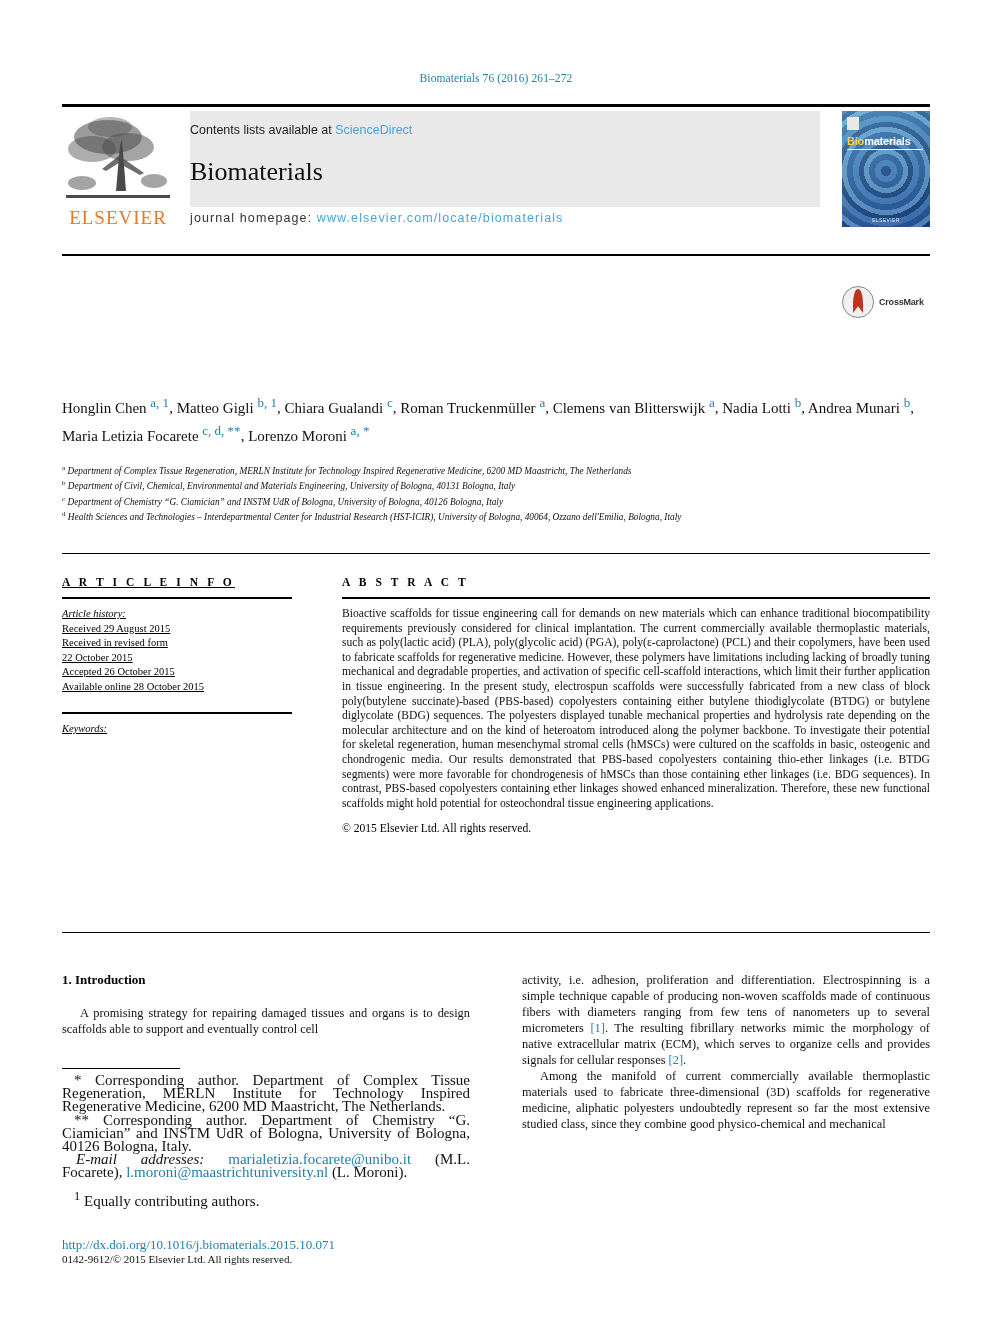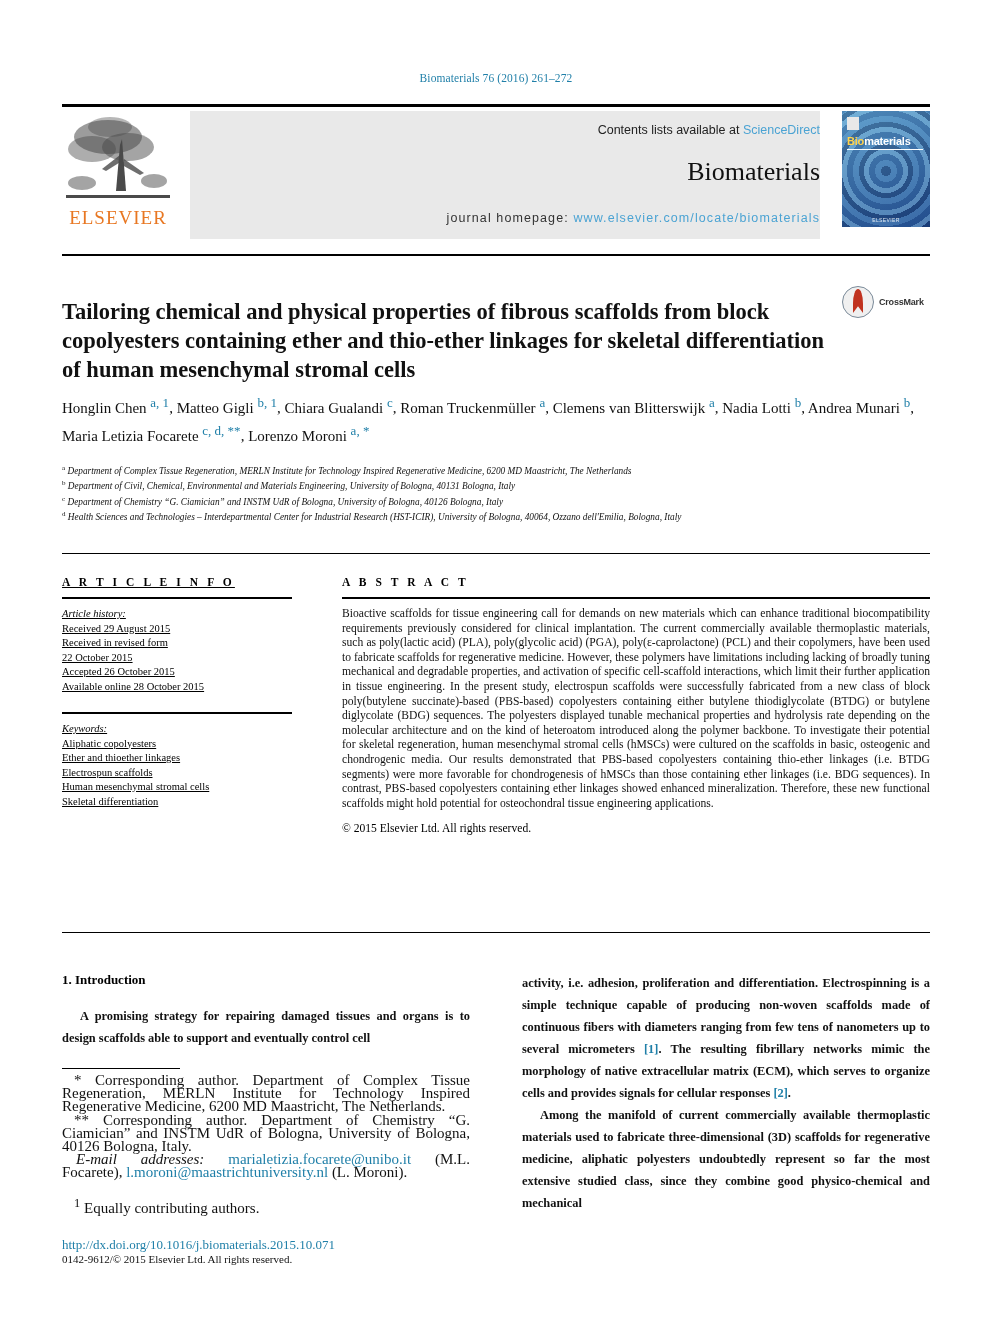--- a/index.html
+++ b/index.html
@@ -58,23 +58,23 @@
     font-family: "Liberation Serif", serif;
     font-size: 19px;
     letter-spacing: 1px;
     color: #E87722;
   }
   .banner {
     position: absolute;
     left: 128px;
     top: 4px;
     width: 630px;
-    height: 128px;
+    height: 96px;
     background: #e9e9e9;
-    text-align: right;
+    text-align: left;
   }
   .banner .contents {
     margin-top: 12px;
     font-family: "Liberation Sans", sans-serif;
     font-size: 12.5px;
     color: #222;
   }
   .banner .contents .sd {
     color: #4ba3d3;
   }
@@ -313,25 +313,24 @@
     top: 972px;
     width: 408px;
   }
   .h2 {
     font-size: 13px;
     font-weight: bold;
     margin-bottom: 17px;
   }
   .para {
     font-size: 12.4px;
-    line-height: 22px;
+    line-height: 16px;
     text-align: justify;
     text-indent: 18px;
     color: #111;
-    font-weight: bold;
   }
   .para.noind { text-indent: 0; }
   .ref { color: #1f7fa8; }
 
   
   .footnotes {
     position: absolute;
     left: 62px;
     top: 1068px;
     width: 408px;
@@ -410,21 +409,20 @@
       <div class="wash"></div>
       <div class="cmark"></div>
       <div class="ctitle"><span class="bio">Bio</span><span>materials</span></div>
       <div class="crule"></div>
       <div class="cfoot">ELSEVIER</div>
     </div>
   </div>
 
   <div class="rule-thick" style="top:254px;"></div>
 
-  <h1 class="title">Tailoring chemical and physical properties of fibrous scaffolds from block copolyesters containing ether and thio-ether linkages for skeletal differentiation of human mesenchymal stromal cells</h1>
 
   <div class="crossmark">
     <div class="cm-circle"></div>
     <div class="cm-shape"></div>
     <div class="cm-text">CrossMark</div>
   </div>
 
   <div class="authors">Honglin Chen <sup>a, 1</sup>, Matteo Gigli <sup>b, 1</sup>, Chiara Gualandi <sup>c</sup>, Roman Truckenmüller <sup>a</sup>, Clemens van Blitterswijk <sup>a</sup>, Nadia Lotti <sup>b</sup>, Andrea Munari <sup>b</sup>, Maria Letizia Focarete <sup>c, d, **</sup>, Lorenzo Moroni <sup>a, *</sup></div>
 
   <div class="affils">
@@ -443,27 +441,20 @@
     <div>
       <div class="info-line">Received 29 August 2015</div>
       <div class="info-line">Received in revised form</div>
       <div class="info-line">22 October 2015</div>
       <div class="info-line">Accepted 26 October 2015</div>
       <div class="info-line">Available online 28 October 2015</div>
     </div>
     <div class="info-gap"></div>
     <div class="hr-black"></div>
     <div class="info-label">Keywords:</div>
-    <div>
-      <div class="info-line">Aliphatic copolyesters</div>
-      <div class="info-line">Ether and thioether linkages</div>
-      <div class="info-line">Electrospun scaffolds</div>
-      <div class="info-line">Human mesenchymal stromal cells</div>
-      <div class="info-line">Skeletal differentiation</div>
-    </div>
   </div>
 
   <div class="col-abs">
     <div class="sect-head">A B S T R A C T</div>
     <div class="hr-black"></div>
     <div class="abs-text">Bioactive scaffolds for tissue engineering call for demands on new materials which can enhance traditional biocompatibility requirements previously considered for clinical implantation. The current commercially available thermoplastic materials, such as poly(lactic acid) (PLA), poly(glycolic acid) (PGA), poly(ε-caprolactone) (PCL) and their copolymers, have been used to fabricate scaffolds for regenerative medicine. However, these polymers have limitations including lacking of broadly tuning mechanical and degradable properties, and activation of specific cell-scaffold interactions, which limit their further application in tissue engineering. In the present study, electrospun scaffolds were successfully fabricated from a new class of block poly(butylene succinate)-based (PBS-based) copolyesters containing either butylene thiodiglycolate (BTDG) or butylene diglycolate (BDG) sequences. The polyesters displayed tunable mechanical properties and hydrolysis rate depending on the molecular architecture and on the kind of heteroatom introduced along the polymer backbone. To investigate their potential for skeletal regeneration, human mesenchymal stromal cells (hMSCs) were cultured on the scaffolds in basic, osteogenic and chondrogenic media. Our results demonstrated that PBS-based copolyesters containing thio-ether linkages (i.e. BTDG segments) were more favorable for chondrogenesis of hMSCs than those containing ether linkages (i.e. BDG sequences). In contrast, PBS-based copolyesters containing ether linkages showed enhanced mineralization. Therefore, these new functional scaffolds might hold potential for osteochondral tissue engineering applications.</div>
     <div class="abs-copy">© 2015 Elsevier Ltd. All rights reserved.</div>
   </div>
 
   <div class="sect-rule-bottom"></div>
@@ -488,21 +479,21 @@
       <span class="lead">**</span>
       <span>Corresponding author. Department of Chemistry “G. Ciamician” and INSTM UdR of Bologna, University of Bologna, 40126 Bologna, Italy.</span>
     </div>
     <div class="fn" style="text-indent:14px;">
       <em>E-mail addresses:</em>
       <span class="link">marialetizia.focarete@unibo.it</span>
       <span>(M.L. Focarete),</span>
       <span class="link">l.moroni@maastrichtuniversity.nl</span>
       <span>(L. Moroni).</span>
     </div>
-    <div class="fn" style="margin-top:17px;">
+    <div class="fn" style="margin-top:10px;">
       <span class="lead"><sup>1</sup></span>
       <span>Equally contributing authors.</span>
     </div>
   </div>
 
   <div class="doi-block">
     <div class="doi">http://dx.doi.org/10.1016/j.biomaterials.2015.10.071</div>
     <div class="issn">0142-9612/© 2015 Elsevier Ltd. All rights reserved.</div>
   </div>
 

